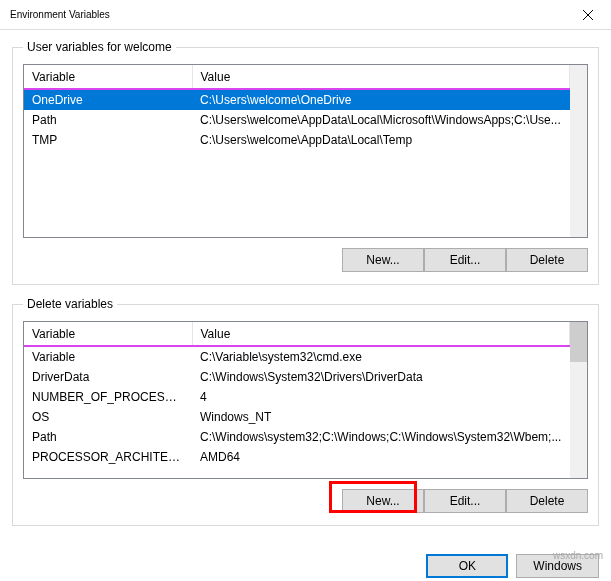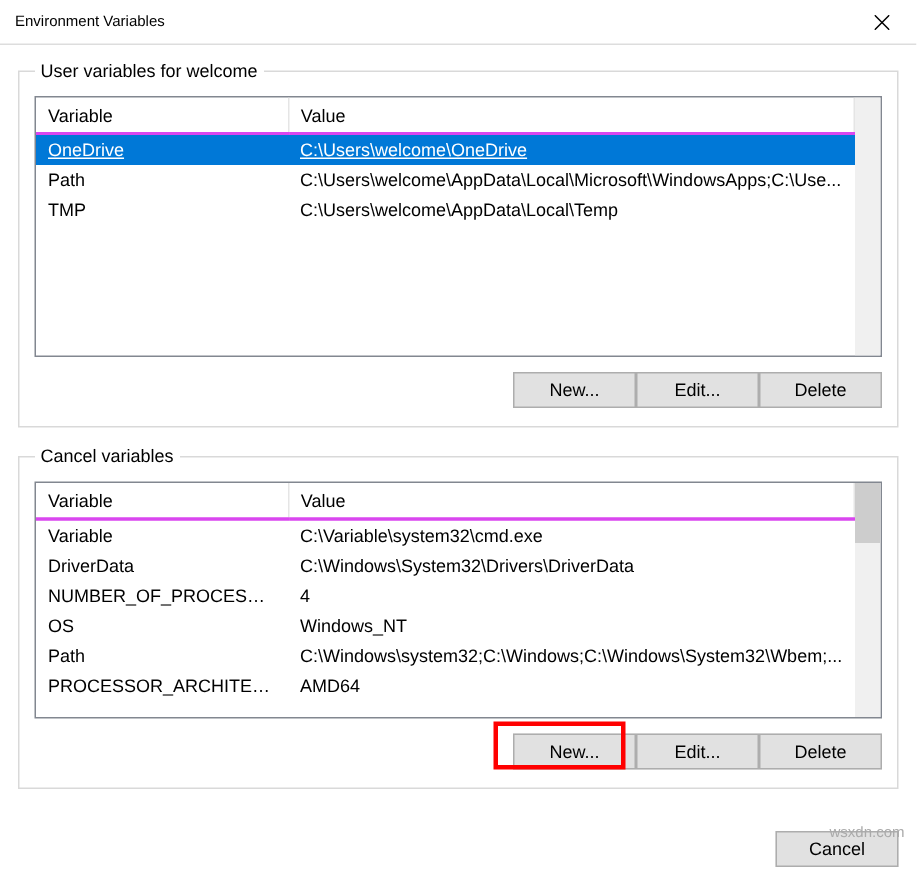--- a/index.html
+++ b/index.html
@@ -76,21 +76,20 @@
 table.vars th {
   border-bottom: 2px solid #d946ef;
   border-right: 1px solid #e5e5e5;
   background: #fff;
   height: 24px;
 }
 table.vars th:first-child { width: 168px; }
 table.vars tr.sel td {
   background: #0078d7;
   color: #fff;
-  text-decoration: underline;
 }
 .btn-row {
   display: flex;
   justify-content: flex-end;
   gap: 0;
   margin-top: 10px;
 }
 button.win {
   min-width: 82px;
   height: 24px;
@@ -167,21 +166,21 @@
       <div class="scrollbar"></div>
     </div>
     <div class="btn-row">
       <button class="win">New...</button>
       <button class="win">Edit...</button>
       <button class="win">Delete</button>
     </div>
   </fieldset>
 
   <fieldset class="group sys">
-    <legend>Cancel variables</legend>
+    <legend>Delete variables</legend>
     <div class="table-wrap">
       <div class="scroll-inner">
         <table class="vars">
           <thead>
             <tr>
               <th>Variable</th>
               <th>Value</th>
             </tr>
           </thead>
           <tbody>
@@ -219,18 +218,19 @@
     <div class="btn-row">
       <button class="win">New...</button>
       <button class="win">Edit...</button>
       <button class="win">Delete</button>
     </div>
   </fieldset>
 
 </div>
 
 <div class="dialog-buttons">
-  <button class="win">Cancel</button>
+  <button class="win default">OK</button>
+  <button class="win">Windows</button>
 </div>
 
 <div class="highlight-box" style="left:329px;top:481px;width:88px;height:32px"></div>
 
 <div class="watermark">wsxdn.com</div>
 
 </body></html>

